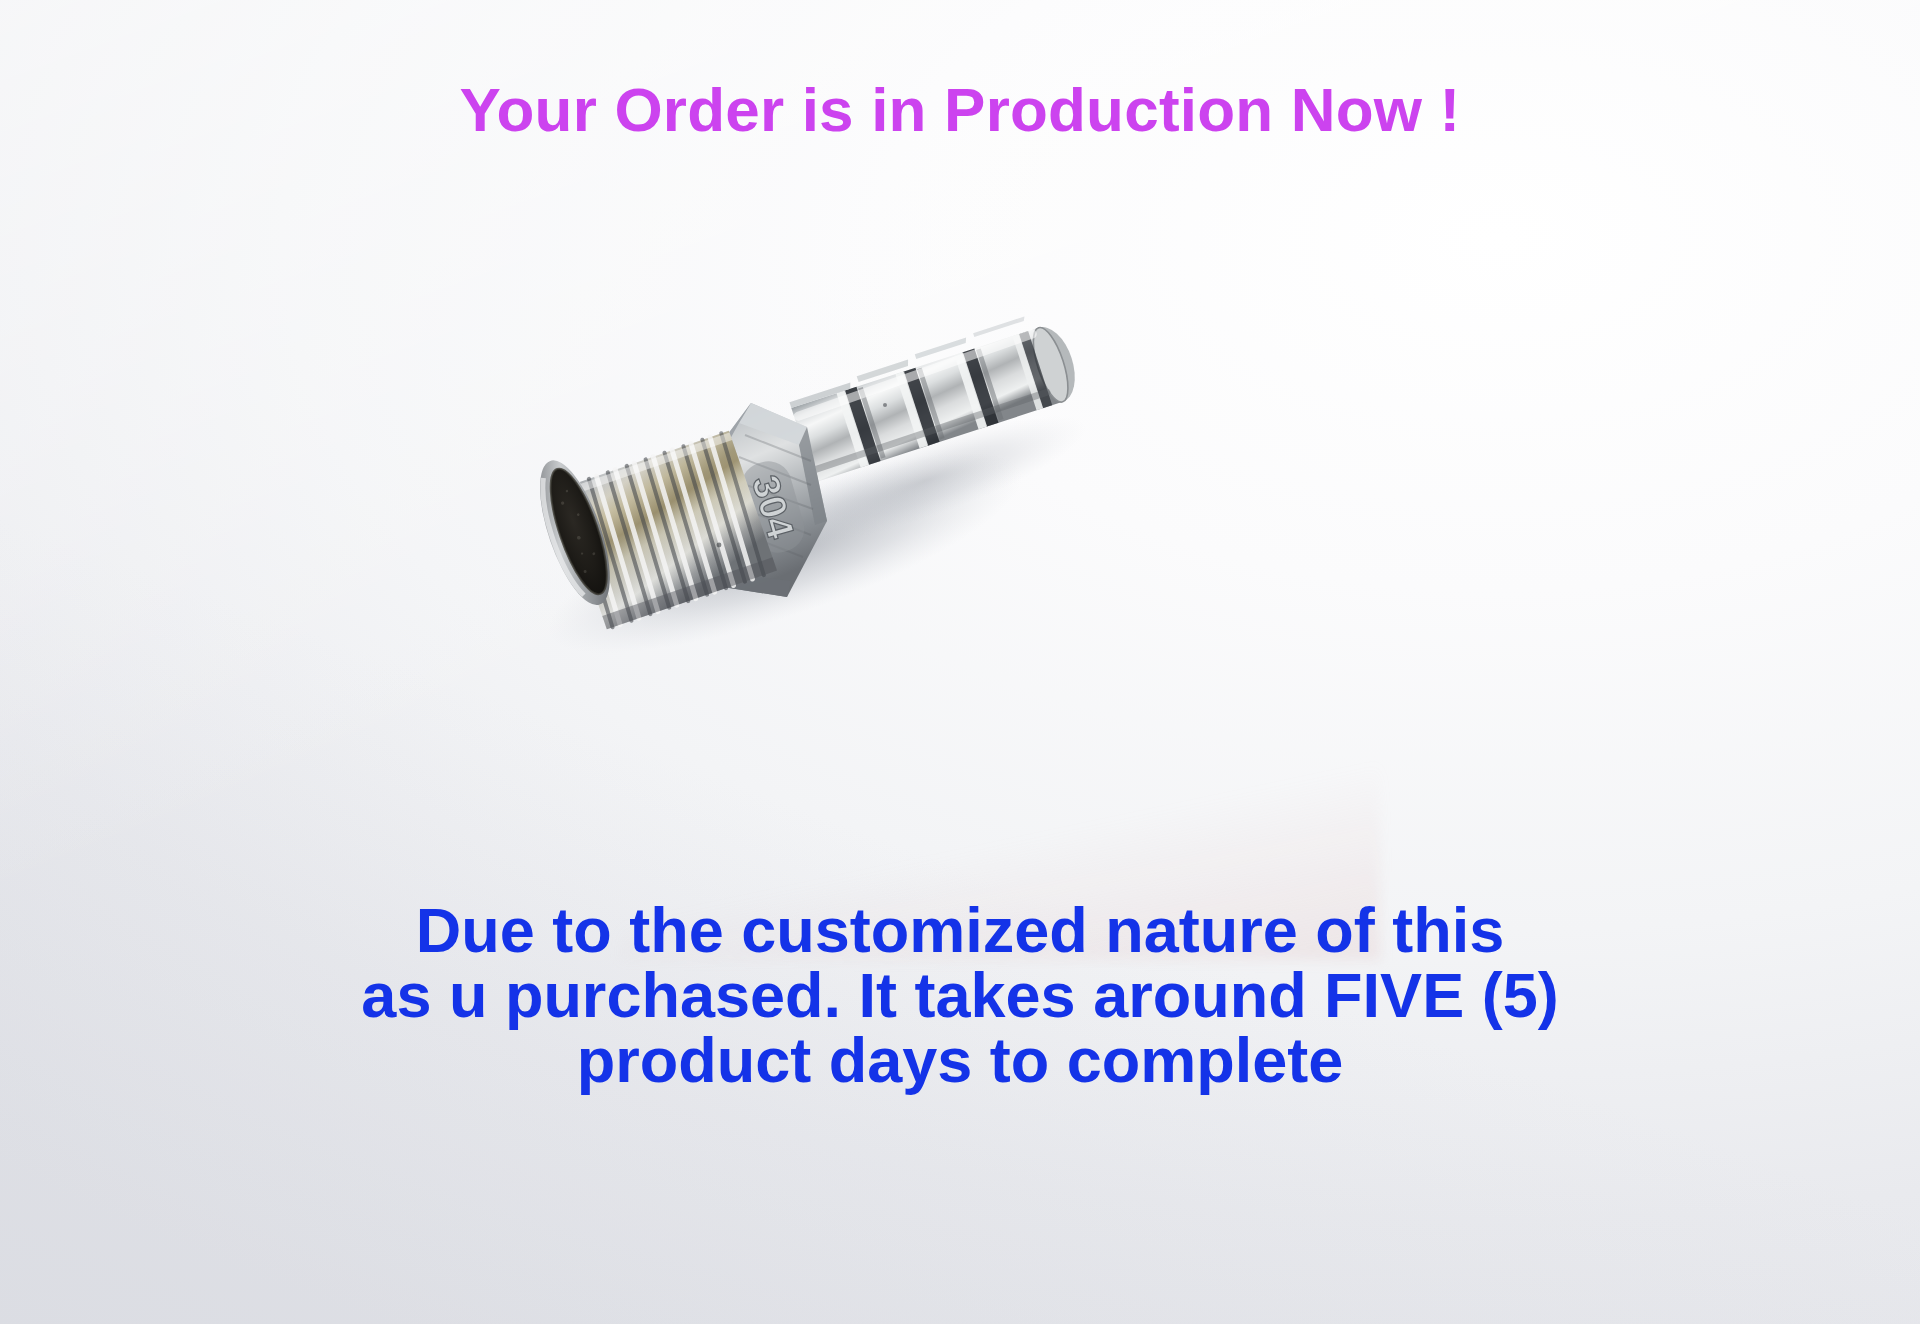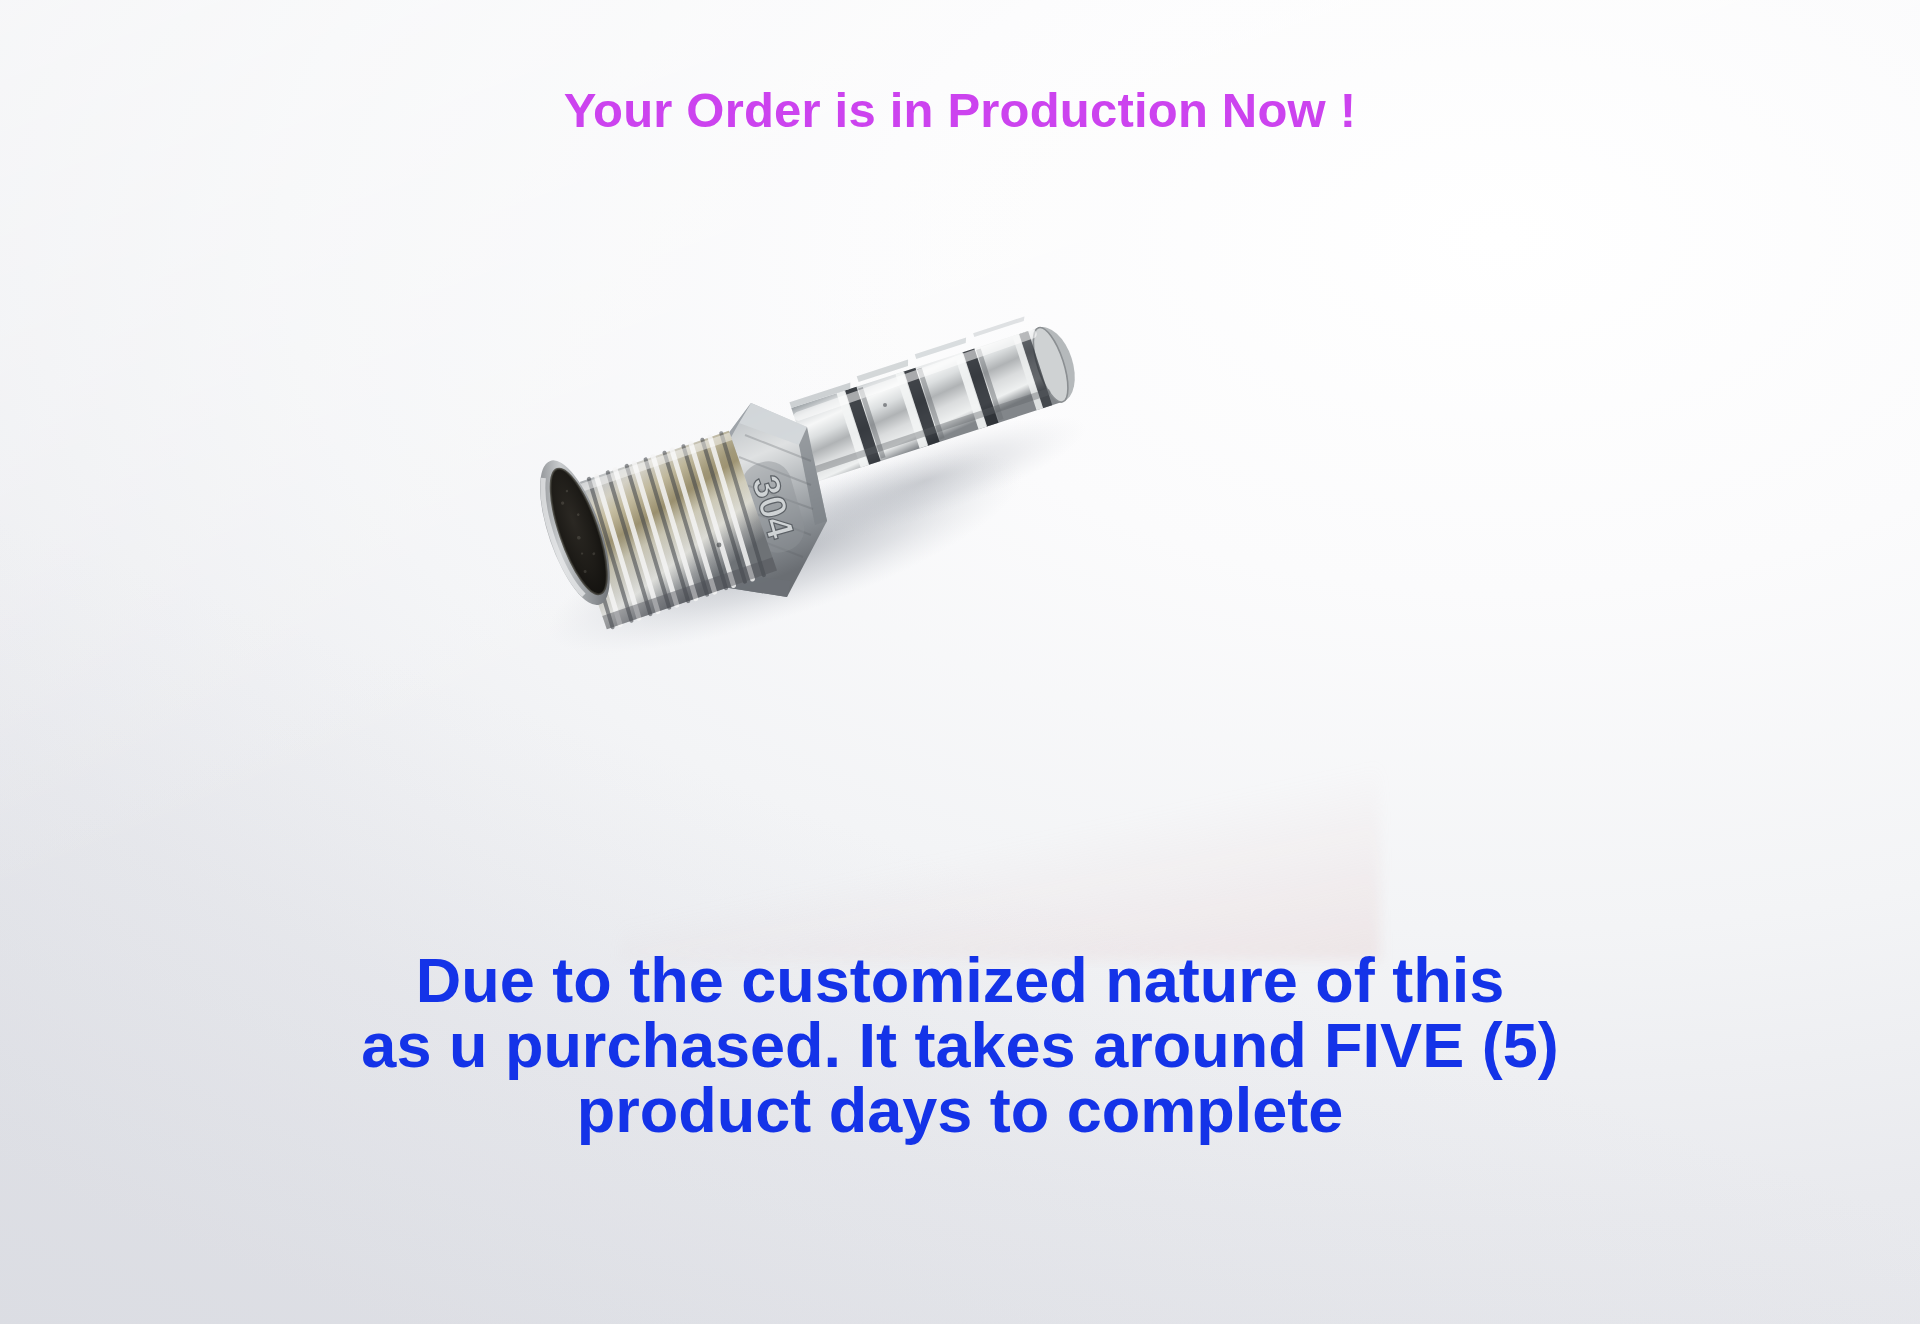--- a/index.html
+++ b/index.html
@@ -35,37 +35,37 @@
     height: 200px;
     background:
       linear-gradient(-12deg, rgba(226,198,198,0.30) 0%, rgba(255,255,255,0) 55%);
     filter: blur(6px);
     pointer-events: none;
   }
 
   
   .headline {
     position: absolute;
-    top: 82px;
+    top: 74px;
     left: 0;
     width: 100%;
     text-align: center;
-    font-size: 49px;
+    font-size: 62px;
     font-weight: bold;
     letter-spacing: 0.2px;
     color: #cc43ef;
     white-space: nowrap;
   }
 
   
   .notice {
     position: absolute;
     left: 50%;
     transform: translateX(-50%);
-    top: 948px;
+    top: 898px;
     width: 1560px;
     text-align: center;
     color: #1433e8;
     font-size: 63px;
     font-weight: bold;
     line-height: 1.03;
   }
   .notice .ln {
     display: block;
     white-space: nowrap;

